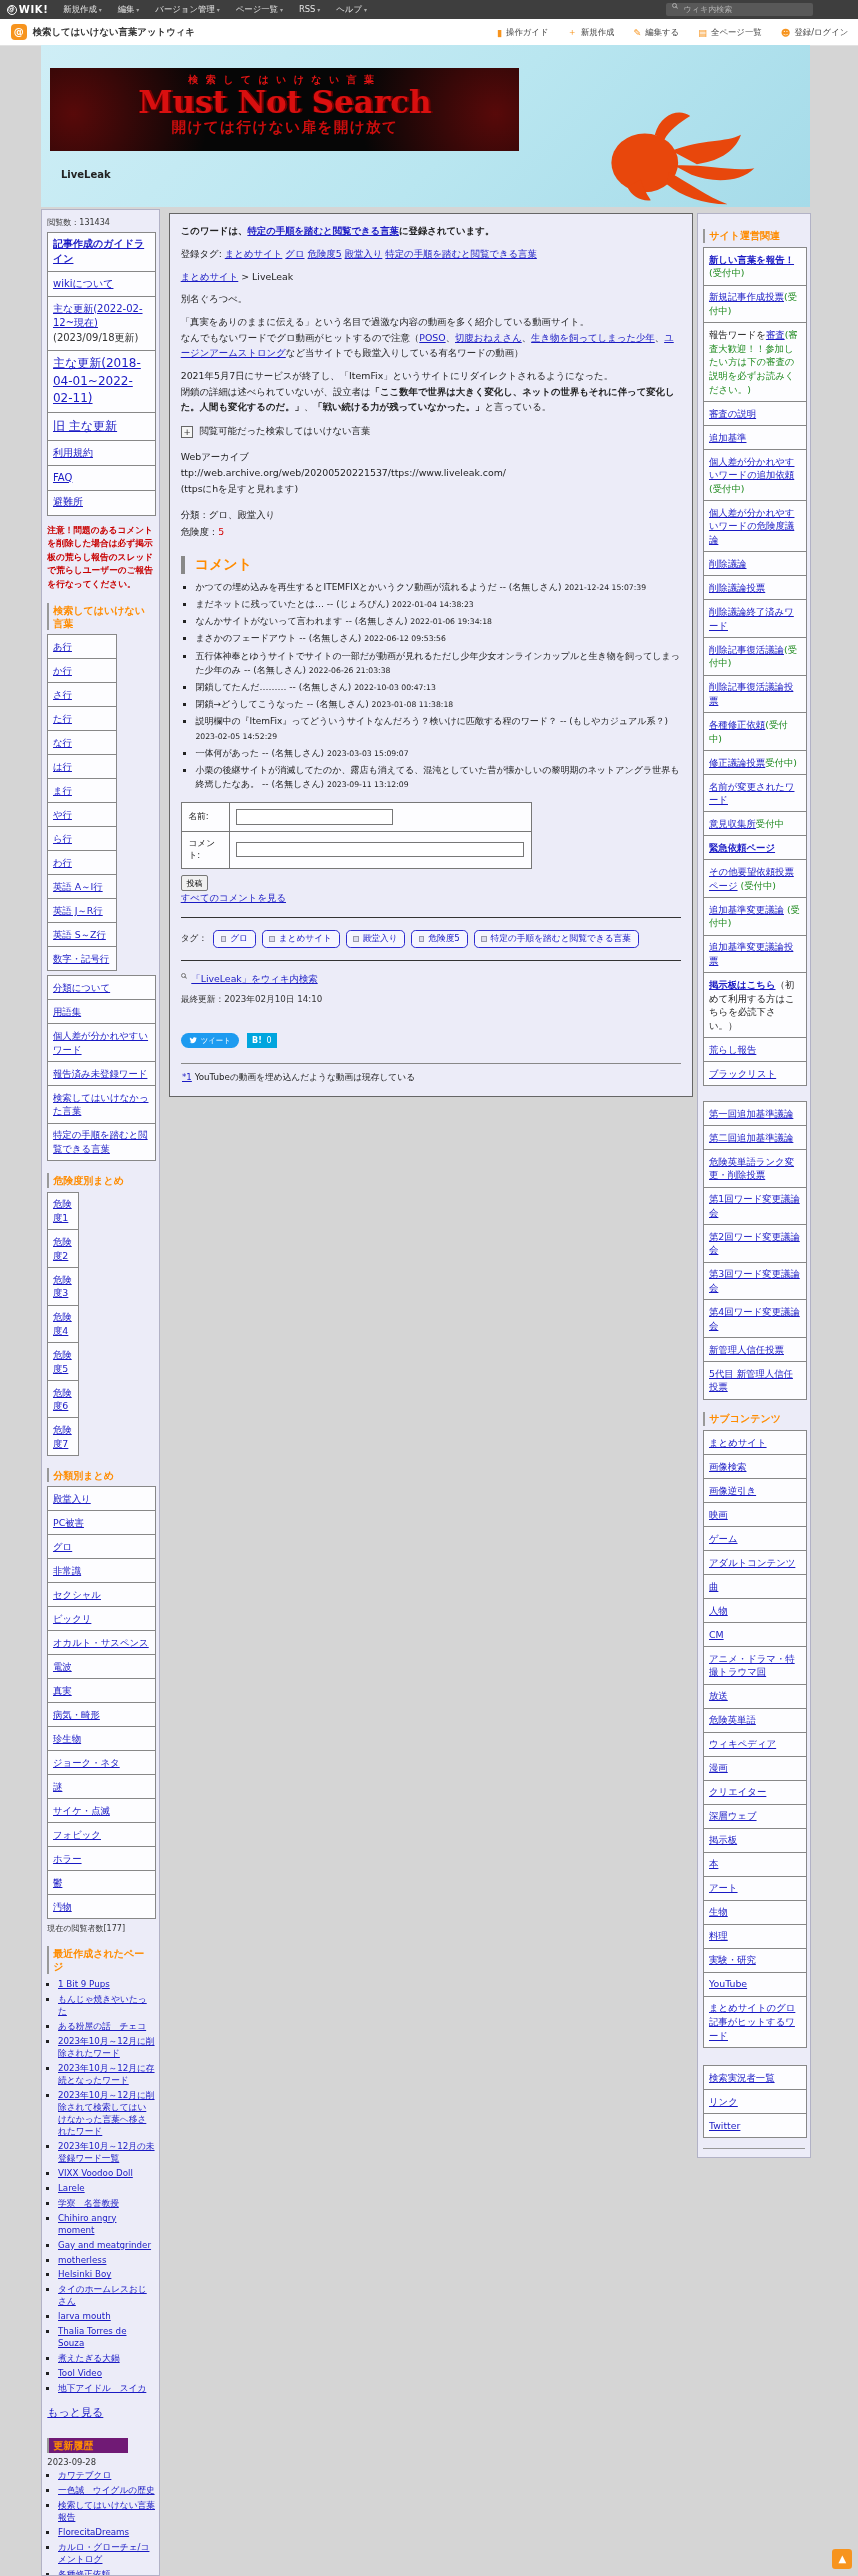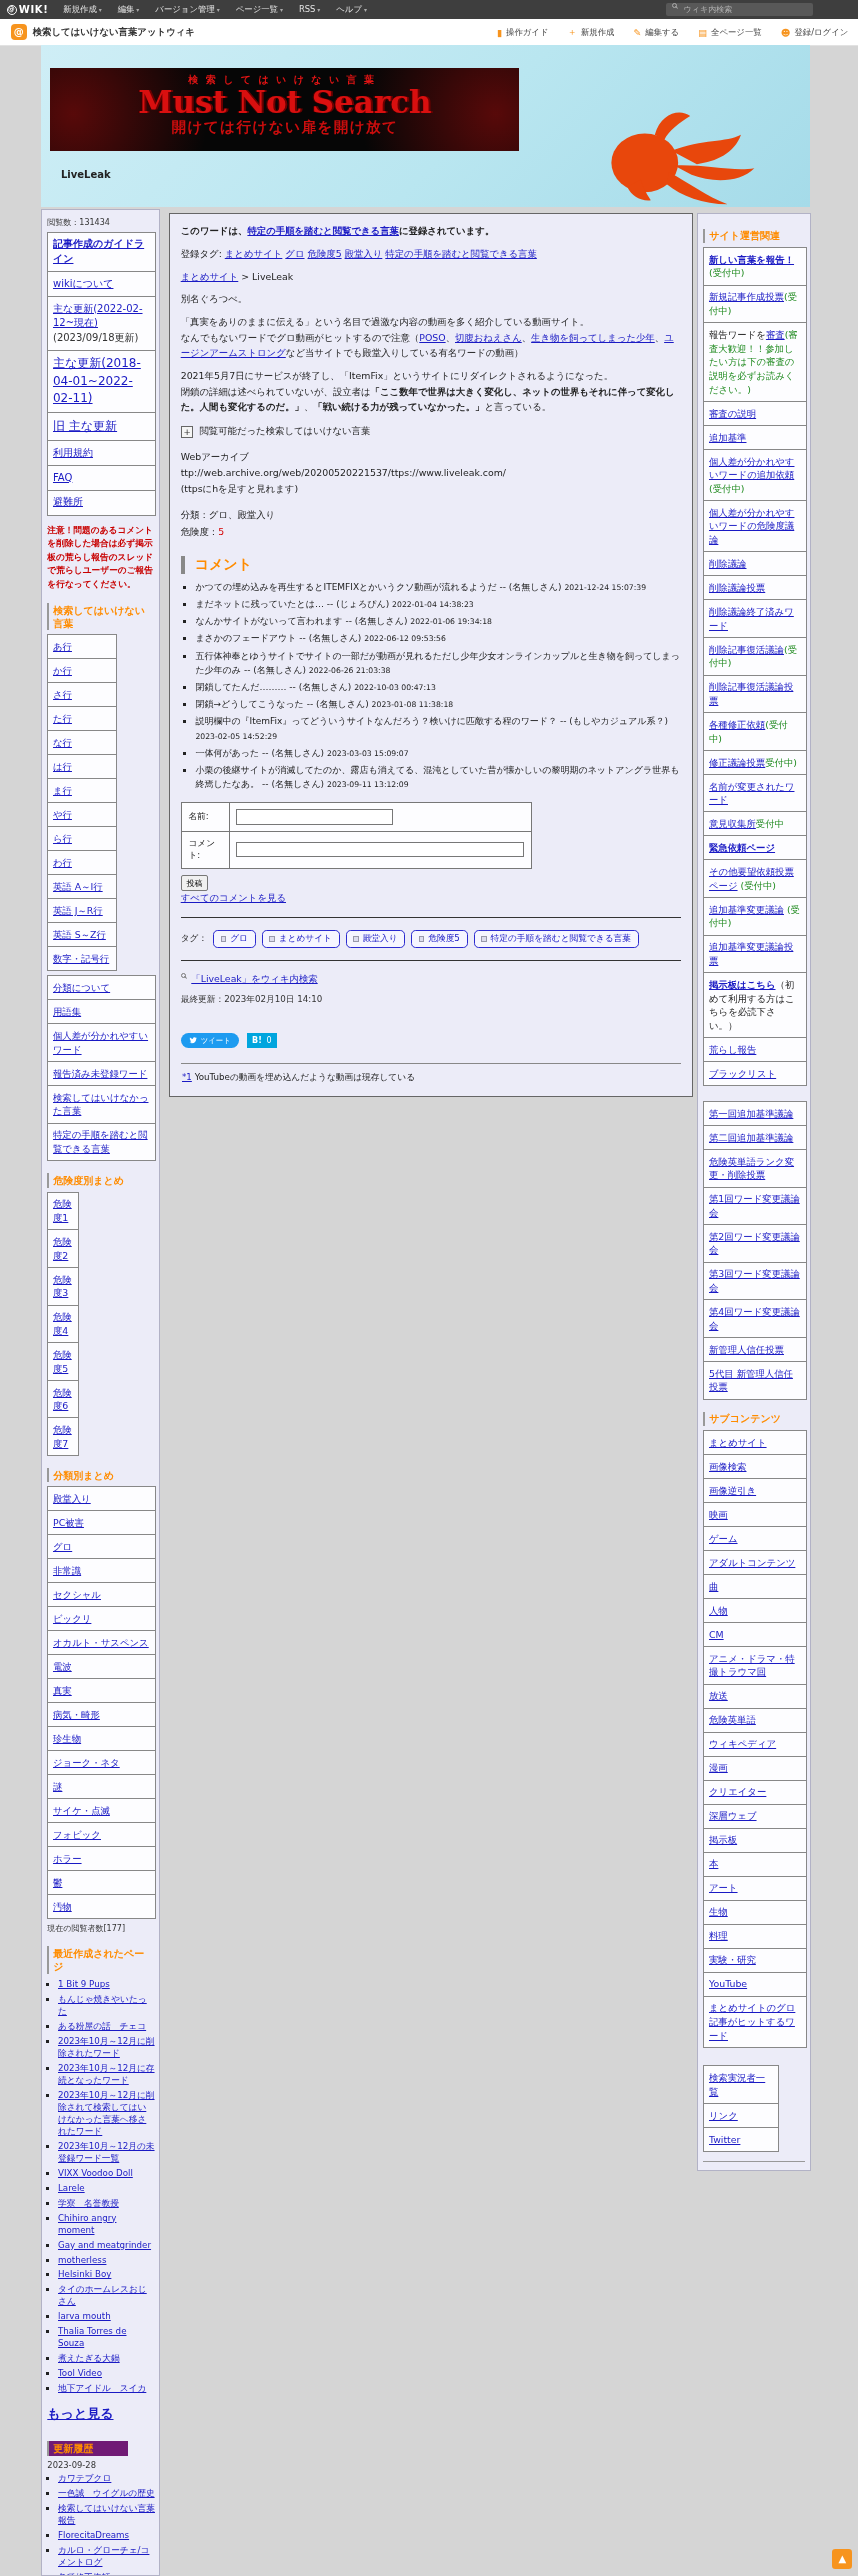--- a/index.html
+++ b/index.html
@@ -52,32 +52,32 @@
            background:#ececf8;border:0.7px solid #b2b2c6;padding:5.3px 4px;}
   .maincol{position:absolute;left:169px;top:213px;width:524px;background:#ececf8;border:0.7px solid #666;padding:6.7px 10.7px 9.4px;}
   .rightcol{position:absolute;left:697px;top:213px;width:114px;background:#ececf8;border:0.7px solid #b2b2c6;padding:2.7px 4px 5.3px;}
 
   .stable{border-collapse:collapse;background:#fdfdff;margin:4px 0.7px;width:100%;}
   .stable td{border:0.7px solid #888;padding:4.7px 5.3px;font-size:9.4px;line-height:1.45;}
   .menu td{font-size:10px;}
   .menu .plainsub{color:#333;}
   .kana{width:70px;}
   .danger{width:32px;}
-  .narrow2{width:76px;}
+  .narrow2{width:104px;}
 
   .views,.viewers{font-size:8px;color:#333;margin:1.3px 1.3px 2.7px;}
   .notice{color:#c80000;font-weight:bold;font-size:8.7px;line-height:1.55;margin:8px 1.3px;}
   .sidehead{color:#ff8c00;font-weight:bold;font-size:10px;border-left:2.7px solid #999;
             padding:0.7px 0 0.7px 4px;margin:12px 1.3px 4px;line-height:1.3;}
   .sidehead.hl{background:#701a75;margin-right:27px;}
   .hdate{font-size:8.4px;color:#333;margin:2.7px 1.3px;}
   .sidelist{list-style:square;margin:2.7px 0 4px 12px;padding:0;}
   .sidelist li{margin:2.7px 0;font-size:8.7px;line-height:1.4;}
   .sidelist a{font-size:8.7px;}
-  .morelink{font-size:13px;margin:6.7px 1.3px;display:inline-block;font-weight:bold;}
+  .morelink{font-size:11px;margin:6.7px 1.3px;display:inline-block;}
 
   .note-green{color:#1f8a1f;}
   .pre-dark{color:#222;}
 
   
   .m-line{font-size:9.4px;line-height:1.65;margin:2px 0 7.4px;}
   .bold-line,.bold-line a{font-weight:bold;}
   .cheading{color:#ff8c00;font-size:14px;font-weight:bold;border-left:4.7px solid #888;padding-left:10px;margin:16px 0 6.7px;}
   .comments{list-style:square;margin:1.3px 0 10.7px 14.7px;padding:0;}
   .comments li{font-size:9px;line-height:1.6;margin:2.7px 0;}

